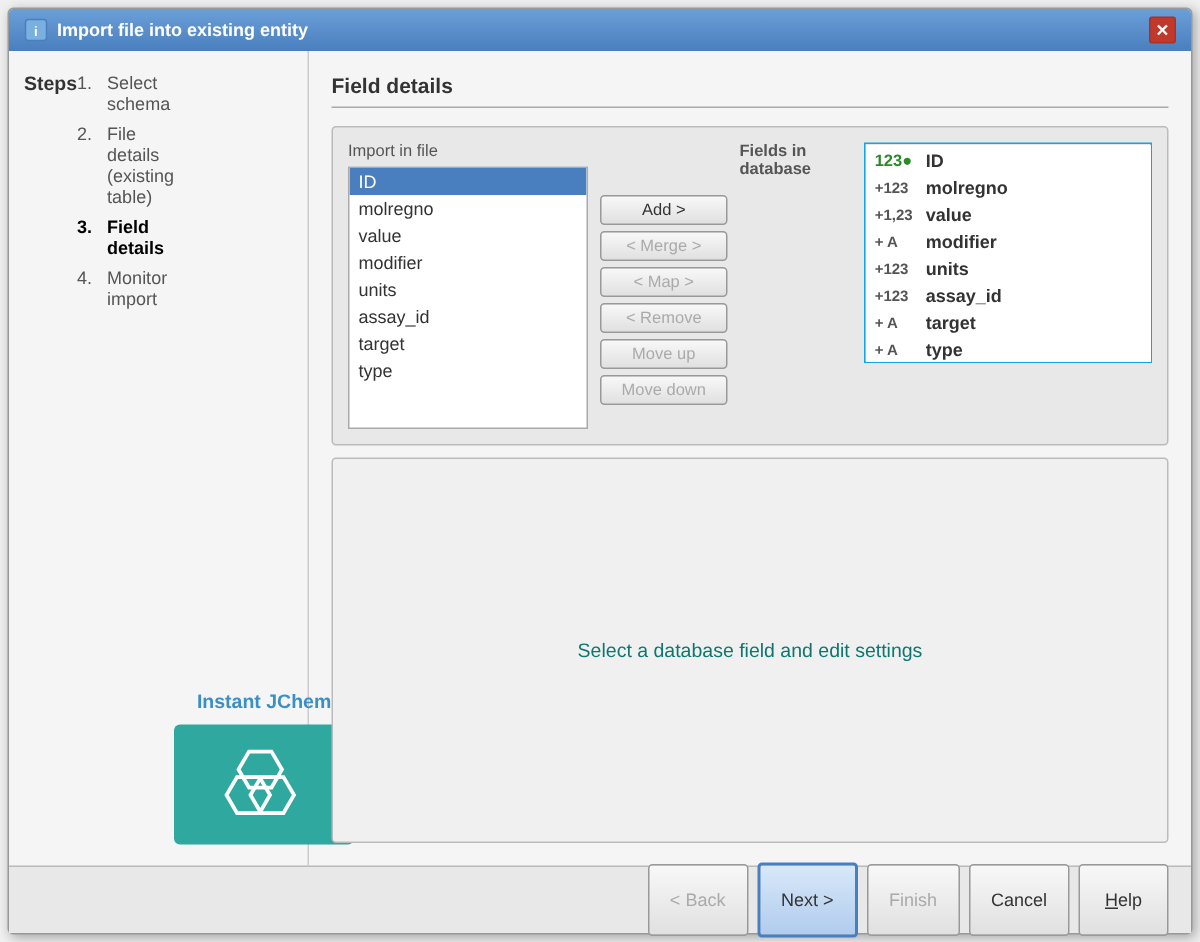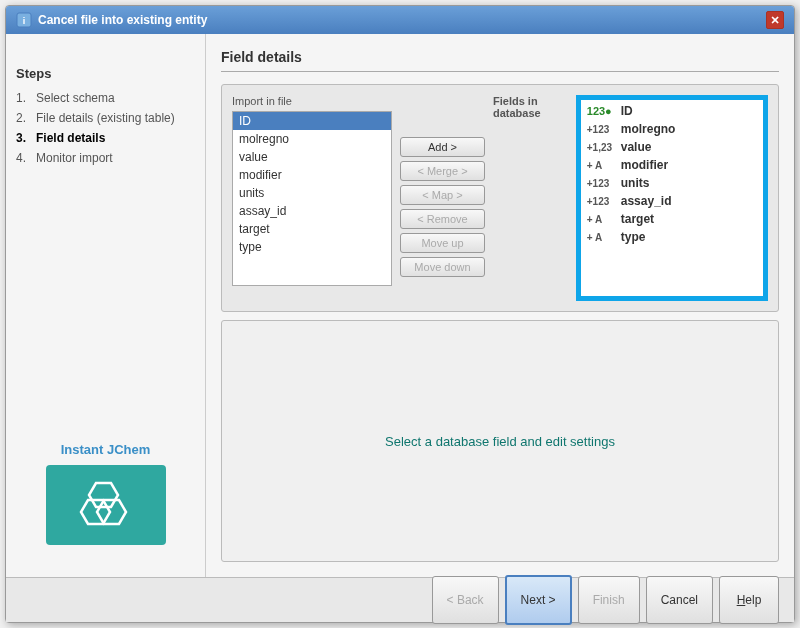--- a/index.html
+++ b/index.html
@@ -63,23 +63,22 @@
     }
     .main-content {
       display: flex;
       flex: 1;
       overflow: hidden;
     }
     .sidebar {
       width: 200px;
       background: #f5f5f5;
       border-right: 1px solid #ccc;
-      padding: 32px 10px;
-      display: flex;
-      flex-direction: column;
+      padding: 14px 10px;
+      display: flex;
     }
     .sidebar-title {
       font-weight: bold;
       font-size: 13px;
       margin-bottom: 10px;
       color: #333;
     }
     .steps-list {
       list-style: none;
       padding: 0;
@@ -193,22 +192,22 @@
       cursor: default;
     }
     .db-fields-section {
       display: flex;
       flex-direction: row;
       flex: 1;
       font-weight: bold;
     }
     .db-fields-list {
       width: 220px;
-      height: 206px;
-      border: 5px solid #0ea5e9;
+      height: 147px;
+      border: 1px solid #0ea5e9;
       background: white;
       overflow-y: auto;
       padding: 2px 0;
     }
     .db-field-item {
       padding: 2px 6px;
       display: flex;
       align-items: center;
       gap: 4px;
       font-size: 12px;
@@ -269,21 +268,21 @@
 <body>
 
 <div class="dialog">
 
   <div class="title-bar">
     <div class="title-bar-left">
       <svg class="title-icon" viewBox="0 0 16 16">
         <rect x="1" y="1" width="14" height="14" rx="2" fill="#7ab0e0" stroke="#4a7fbf" stroke-width="1"></rect>
         <text x="8" y="12" text-anchor="middle" fill="white" font-size="9" font-weight="bold">i</text>
       </svg>
-      <span class="title-text">Cancel file into existing entity</span>
+      <span class="title-text">Import file into existing entity</span>
     </div>
     <div class="close-btn">✕</div>
   </div>
 
   <div class="main-content">
 
     <div class="sidebar">
       <div class="sidebar-title">Steps</div>
       <ol class="steps-list" style="list-style:none;padding:0;">
         <li class="">

